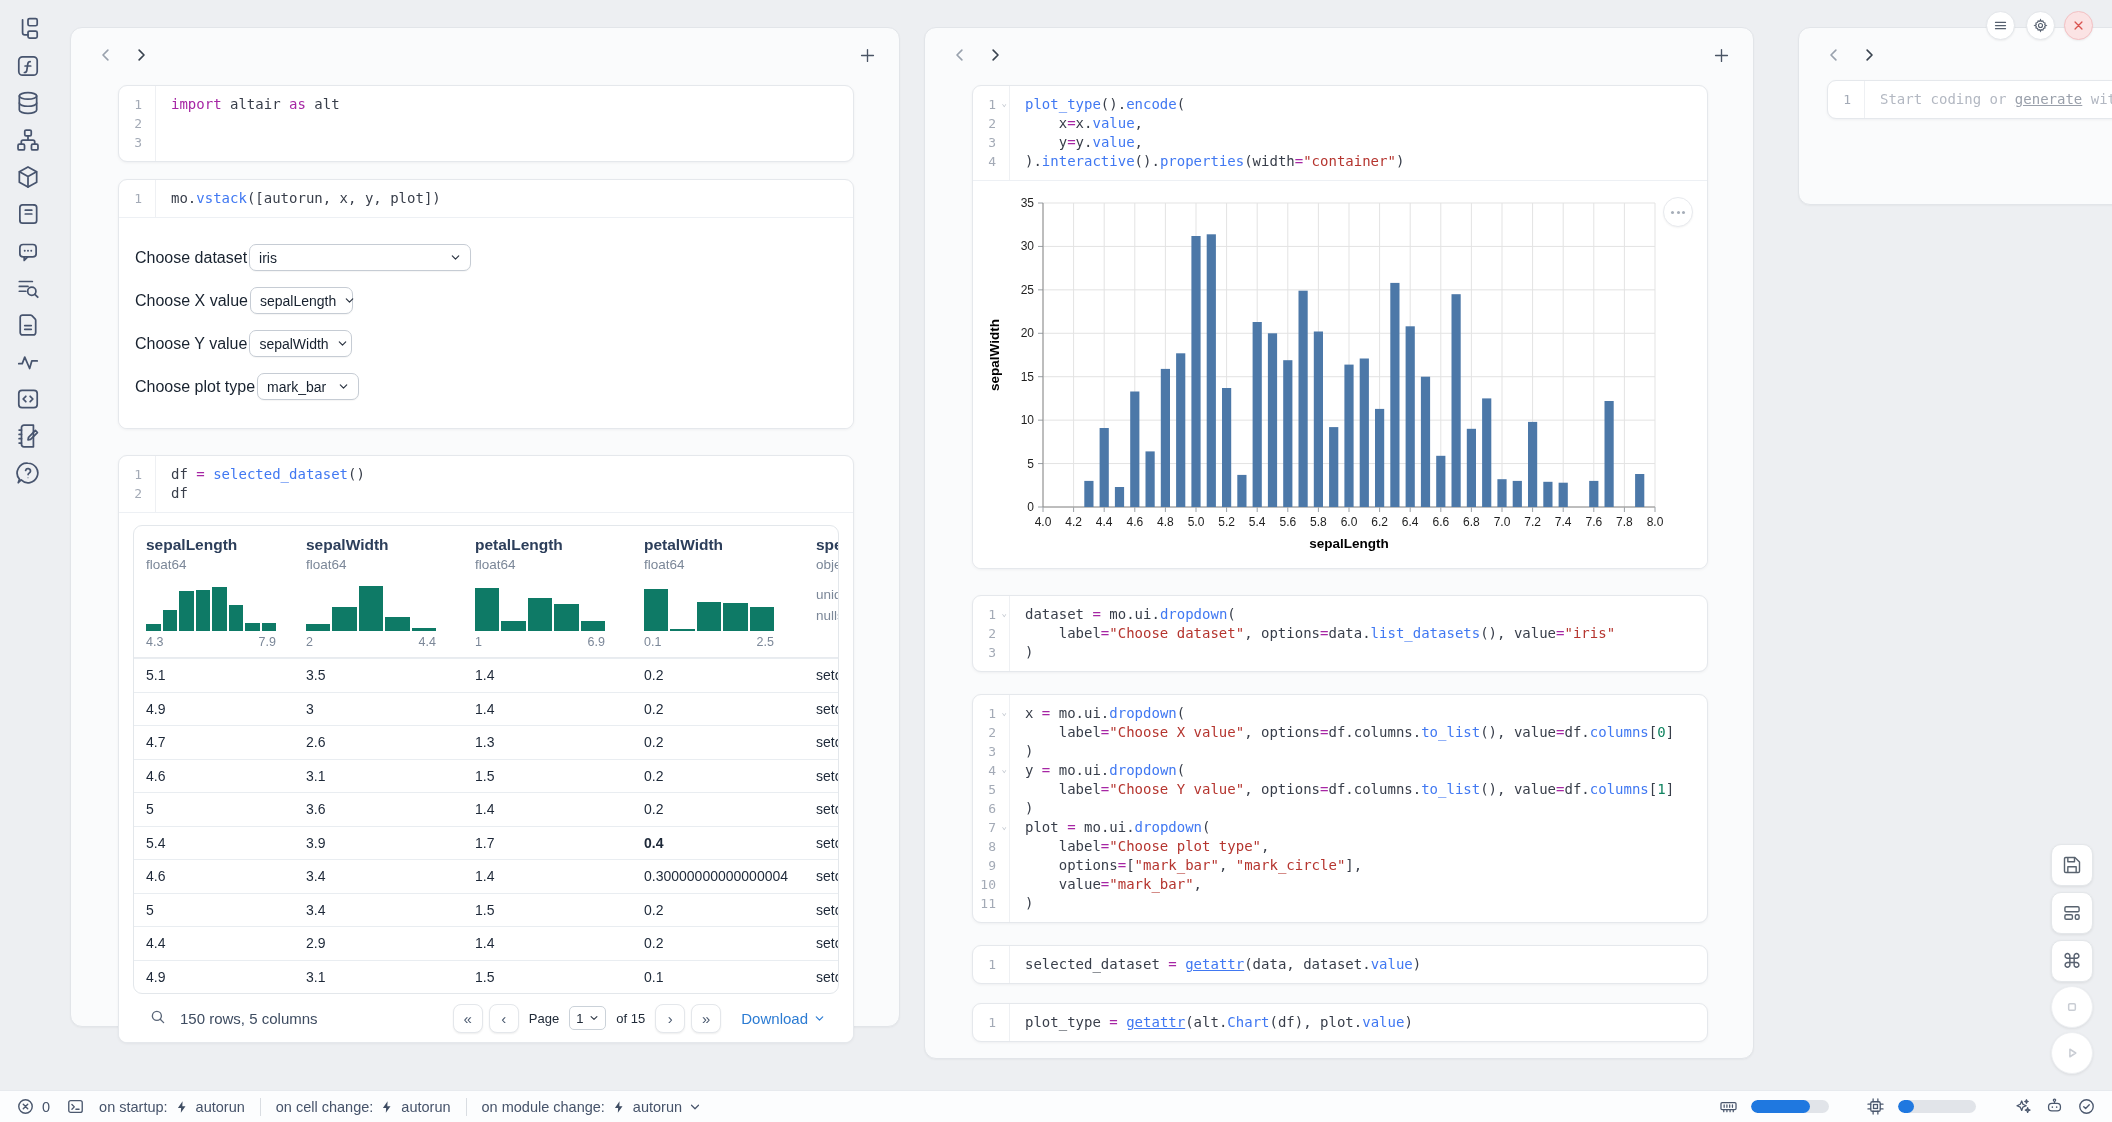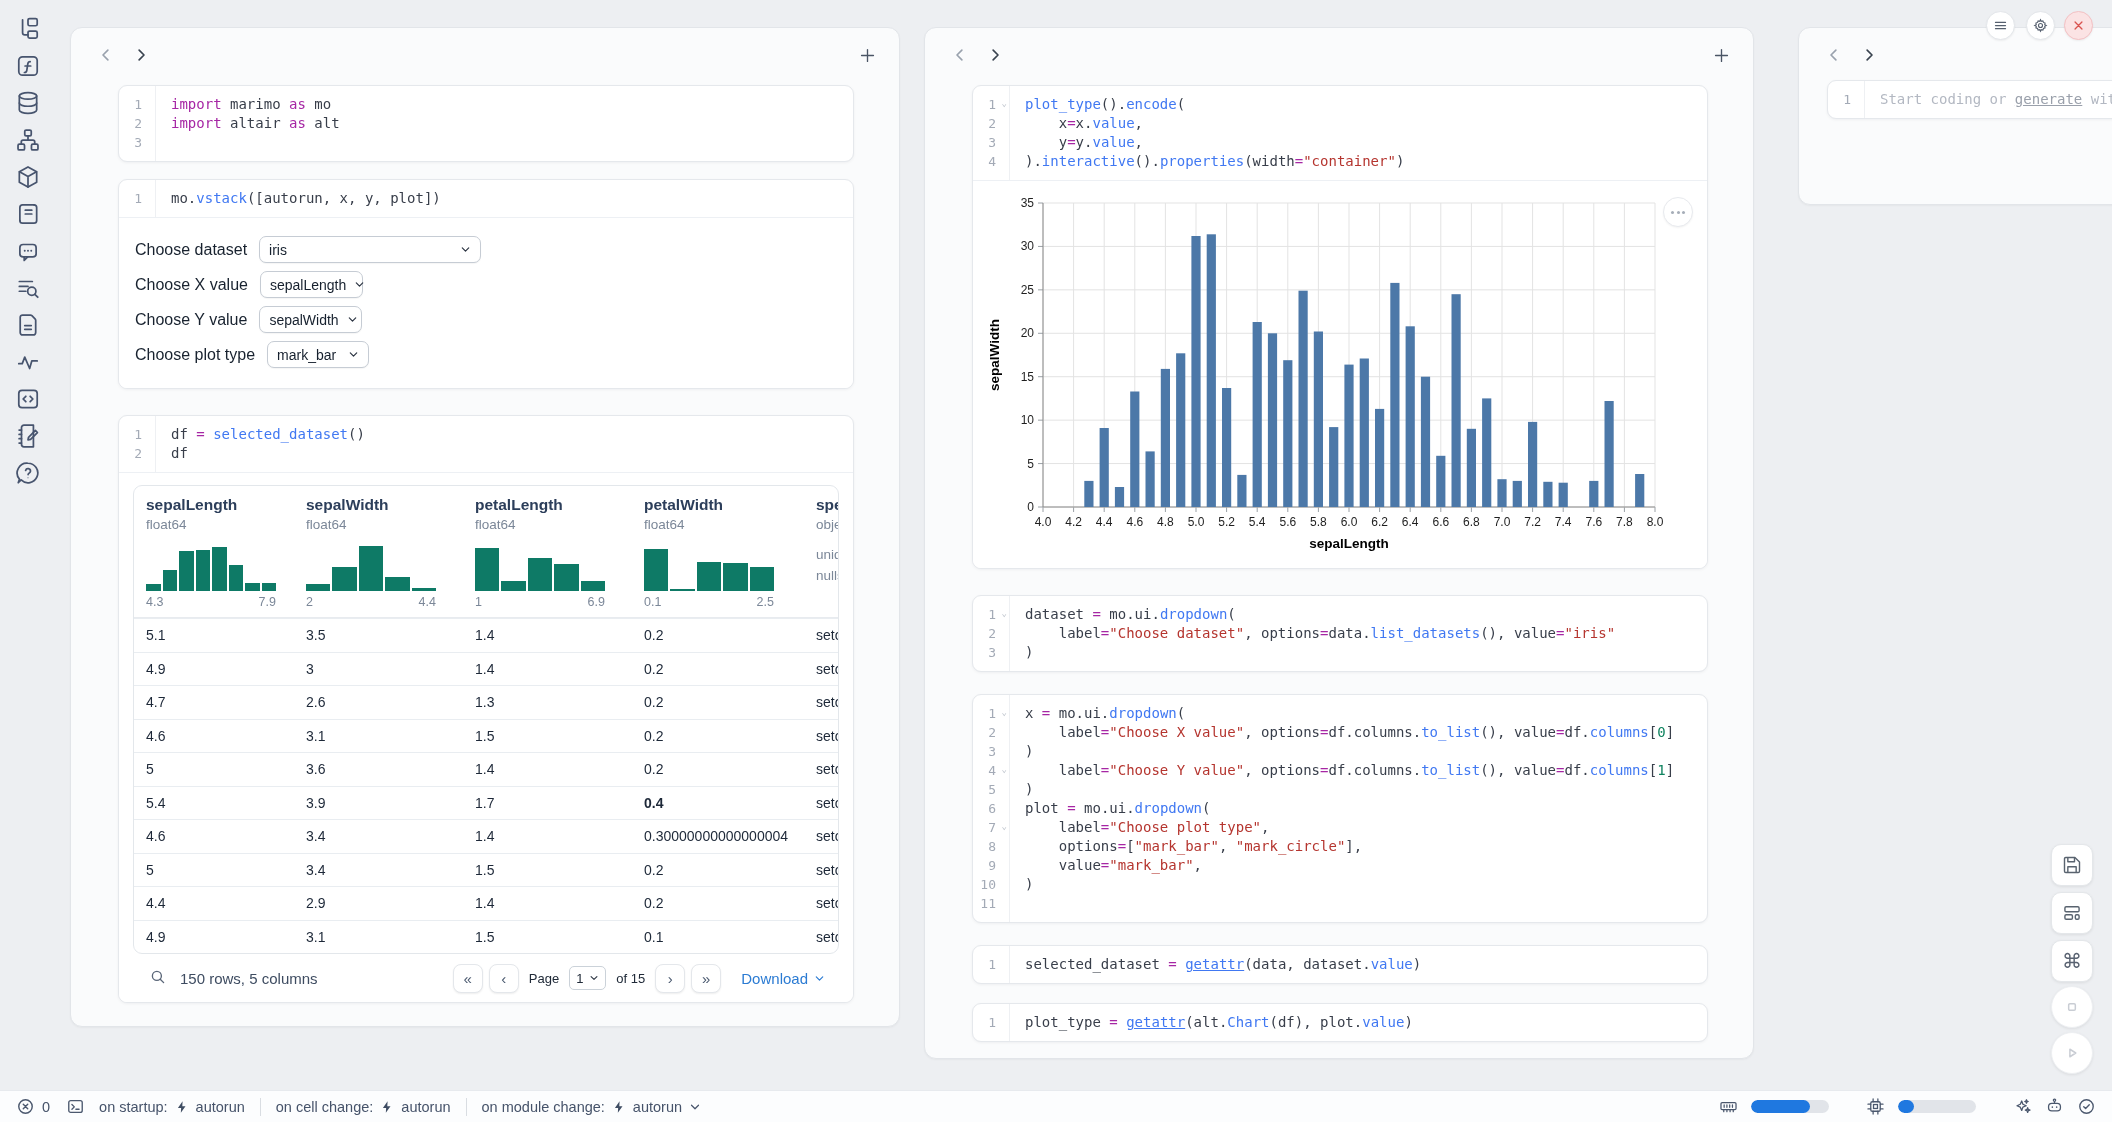--- a/index.html
+++ b/index.html
@@ -43,21 +43,21 @@
   .tk-u { color:#4078f2; text-decoration:underline; }
   .tk-ph { color:#b3b8c2; } .tk-phu { color:#9aa0ab; text-decoration:underline; }
   .cell-output { border-top:1px solid #edf0f4; position:relative; background:#fff; }
 
   
   .mb17 { margin-bottom:17px; } .mb26 { margin-bottom:26px; } .mb22 { margin-bottom:22px; }
   .mb19 { margin-bottom:19px; }
 
   
   .controls { padding:10px 16px 12px; }
-  .ctrl-row { display:flex; align-items:center; gap:12px; margin:8px 0; font-size:16px; color:#18222f; }
+  .ctrl-row { display:flex; align-items:center; gap:2px; margin:16px 0; font-size:16px; color:#18222f; }
   .select { display:inline-flex; align-items:center; justify-content:space-between; height:27px;
     border:1px solid #c6ccd4; border-radius:7px; background:#fff; padding:0 9px;
     font-size:14px; color:#16202e; box-shadow:0 1px 1px rgba(0,0,0,.04); cursor:pointer; }
   .select svg { width:11px; height:11px; color:#2b3442; margin-left:8px; flex:0 0 11px; }
 
   
   .df-wrap { padding:12px 14px 0; }
   .df-table { width:706px; border:1px solid #e3e7eb; border-radius:9px; overflow:hidden; background:#fff; }
   .df-header { display:flex; border-bottom:1px solid #e8ebef; padding-top:10px; }
   .df-col { padding:0 16px 8px 12px; overflow:hidden; flex:0 0 auto; }
@@ -215,21 +215,20 @@
     </div>
     <div class="panel-body">
       <div class="cell mb17">
         <div class="codearea">
             <div class="gutter">
               <div class="lnum">1</div>
               <div class="lnum">2</div>
               <div class="lnum">3</div>
             </div>
             <div class="codelines">
-              <div class="cline"><span class="tk-k">import</span><span class="tk-p"> marimo </span><span class="tk-k">as</span><span class="tk-p"> mo</span></div>
               <div class="cline"><span class="tk-k">import</span><span class="tk-p"> altair </span><span class="tk-k">as</span><span class="tk-p"> alt</span></div>
             </div>
           </div>
       </div>
 
       <div class="cell mb26">
         <div class="codearea">
             <div class="gutter">
               <div class="lnum">1</div>
             </div>
@@ -668,20 +667,21 @@
               <div class="lnum">7<span class="fold">⌄</span></div>
               <div class="lnum">8</div>
               <div class="lnum">9</div>
               <div class="lnum">10</div>
               <div class="lnum">11</div>
             </div>
             <div class="codelines">
               <div class="cline"><span class="tk-p">x </span><span class="tk-o">=</span><span class="tk-p"> mo.ui.</span><span class="tk-f">dropdown</span><span class="tk-p">(</span></div>
               <div class="cline"><span class="tk-p">    label</span><span class="tk-o">=</span><span class="tk-s">"Choose X value"</span><span class="tk-p">, options</span><span class="tk-o">=</span><span class="tk-p">df.columns.</span><span class="tk-f">to_list</span><span class="tk-p">(), value</span><span class="tk-o">=</span><span class="tk-p">df.</span><span class="tk-f">columns</span><span class="tk-p">[</span><span class="tk-n">0</span><span class="tk-p">]</span></div>
               <div class="cline"><span class="tk-p">)</span></div>
+              <div class="cline"><span class="tk-p">y </span><span class="tk-o">=</span><span class="tk-p"> mo.ui.</span><span class="tk-f">dropdown</span><span class="tk-p">(</span></div>
               <div class="cline"><span class="tk-p">    label</span><span class="tk-o">=</span><span class="tk-s">"Choose Y value"</span><span class="tk-p">, options</span><span class="tk-o">=</span><span class="tk-p">df.columns.</span><span class="tk-f">to_list</span><span class="tk-p">(), value</span><span class="tk-o">=</span><span class="tk-p">df.</span><span class="tk-f">columns</span><span class="tk-p">[</span><span class="tk-n">1</span><span class="tk-p">]</span></div>
               <div class="cline"><span class="tk-p">)</span></div>
               <div class="cline"><span class="tk-p">plot </span><span class="tk-o">=</span><span class="tk-p"> mo.ui.</span><span class="tk-f">dropdown</span><span class="tk-p">(</span></div>
               <div class="cline"><span class="tk-p">    label</span><span class="tk-o">=</span><span class="tk-s">"Choose plot type"</span><span class="tk-p">,</span></div>
               <div class="cline"><span class="tk-p">    options</span><span class="tk-o">=</span><span class="tk-p">[</span><span class="tk-s">"mark_bar"</span><span class="tk-p">, </span><span class="tk-s">"mark_circle"</span><span class="tk-p">],</span></div>
               <div class="cline"><span class="tk-p">    value</span><span class="tk-o">=</span><span class="tk-s">"mark_bar"</span><span class="tk-p">,</span></div>
               <div class="cline"><span class="tk-p">)</span></div>
             </div>
           </div>
       </div>

